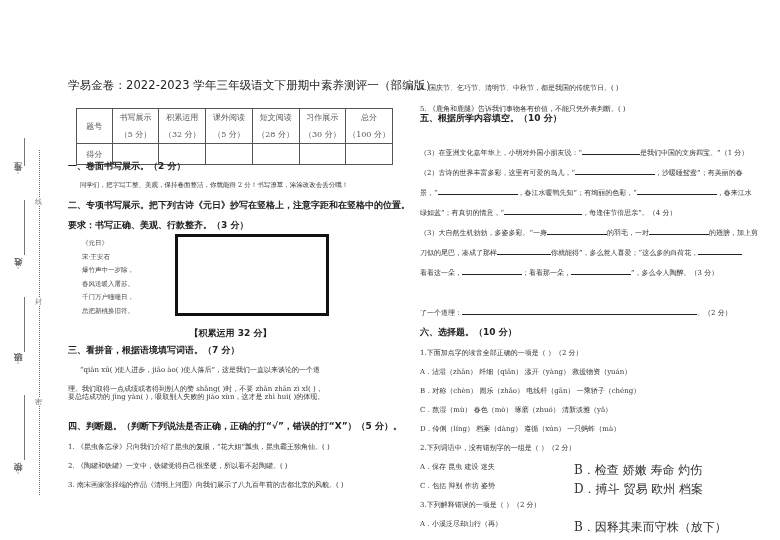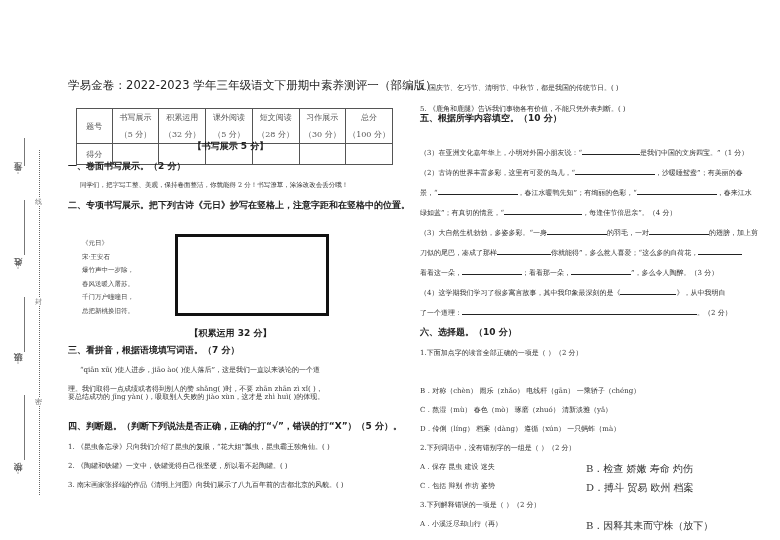--- a/index.html
+++ b/index.html
@@ -29,21 +29,21 @@
   .p { position: absolute; left: 0; font-size: 7px; color: #333; white-space: nowrap; }
   .p.indent { left: 12px; }
   .req { position: absolute; left: 0; font-size: 9px; font-weight: bold; white-space: nowrap; }
 
   .poem { position: absolute; left: 14px; top: 237px; width: 70px; font-size: 6.5px; color: #444; line-height: 13.6px; text-align: left; }
   .writing-box { position: absolute; left: 107px; top: 234px; width: 148px; height: 76px; border: 3px solid #111; background: #fff; }
 
   .rp { position: absolute; left: 0; font-size: 7px; color: #333; white-space: nowrap; }
   .rh { position: absolute; left: 0; font-size: 9px; font-weight: bold; white-space: nowrap; }
   .blank { display: inline-block; border-bottom: 1px solid #222; height: 8px; vertical-align: baseline; }
-  .opt-b { position: absolute; left: 166px; font-size: 10px; color: #333; white-space: nowrap; }
+  .opt-b { position: absolute; left: 154px; font-size: 12px; color: #333; white-space: nowrap; }
 </style>
 </head>
 <body>
 
 <div class="binding">
   <div class="bind-dotted"></div>
   <span class="bind-mark" style="top:198px">线</span>
   <span class="bind-mark" style="top:298px">封</span>
   <span class="bind-mark" style="top:398px">密</span>
 
@@ -76,24 +76,24 @@
       <td></td>
       <td></td>
       <td></td>
       <td></td>
       <td></td>
       <td></td>
     </tr>
   </tbody>
     </table>
 
-  <div class="section-banner sans" style="top:140px">【书写展示 5 分】</div>
   <div class="h sans" style="top:160px">一、卷面书写展示。（2 分）</div>
   <div class="p indent" style="top:181px;font-size:6.5px">同学们，把字写工整、美观，保持卷面整洁，你就能得 2 分！书写潦草，涂涂改改会丢分哦！</div>
   <div class="h sans" style="top:199px">二、专项书写展示。把下列古诗《元日》抄写在竖格上，注意字距和在竖格中的位置。</div>
+  <div class="req sans" style="top:219px">要求：书写正确、美观、行款整齐。（3 分）</div>
 
   <div class="poem">
     <div>《元日》</div>
     <div>宋·王安石</div>
     <div>爆竹声中一岁除，</div>
     <div>春风送暖入屠苏。</div>
     <div>千门万户曈曈日，</div>
     <div>总把新桃换旧符。</div>
   </div>
   <div class="writing-box"></div>
@@ -130,29 +130,27 @@
   </div>
   <div class="rp" style="top:226px">
     <span>（3）大自然生机勃勃，多姿多彩。“一身</span><span class="blank" style="width:60px"></span><span>的羽毛，一对</span><span class="blank" style="width:60px"></span><span>的翅膀，加上剪</span>
   </div>
   <div class="rp" style="top:246px">
     <span>刀似的尾巴，凑成了那样</span><span class="blank" style="width:54px"></span><span>你就能得”，多么惹人喜爱；“这么多的白荷花，</span><span class="blank" style="width:44px"></span>
   </div>
   <div class="rp" style="top:266px">
     <span>看看这一朵，</span><span class="blank" style="width:60px"></span><span>；看看那一朵，</span><span class="blank" style="width:60px"></span><span>”，多么令人陶醉。（3 分）</span>
   </div>
-  <div class="rp" style="top:286px">
-    <span>（4）这学期我们学习了很多寓言故事，其中我印象最深刻的是《</span><span class="blank" style="width:56px"></span><span>》，从中我明白</span>
-  </div>
   <div class="rp" style="top:306px">
     <span>了一个道理：</span><span class="blank" style="width:235px"></span><span>。（2 分）</span>
   </div>
 
   <div class="rh sans" style="top:326px">六、选择题。（10 分）</div>
   <div class="rp" style="top:348px">1.下面加点字的读音全部正确的一项是（        ）（2 分）</div>
+  <div class="rp" style="top:367px">A．沾湿（zhān） 纤细（qiān）  漾开（yàng）  救援物资（yuán）</div>
   <div class="rp" style="top:386px">B．对称（chèn）  闹乐（zhǎo） 电线杆（gān）  一乘轿子（chéng）</div>
   <div class="rp" style="top:405px">C．熬湿（mù）    春色（mò）    琢磨（zhuó）   清新淡雅（yǎ）</div>
   <div class="rp" style="top:424px">D．伶俐（líng）  档案（dàng）  遵循（xún）    一只蚂蚱（mà）</div>
 
   <div class="rp" style="top:443px">2.下列词语中，没有错别字的一组是（        ）（2 分）</div>
   <div class="rp" style="top:462px">A．保存  昆虫  建设  迷失</div>
   <div class="opt-b" style="top:462px">B．检查  娇嫩  寿命  灼伤</div>
   <div class="rp" style="top:481px">C．包括  辩别  作坊  姿势</div>
   <div class="opt-b" style="top:481px">D．搏斗  贸易  欧州  档案</div>
 

